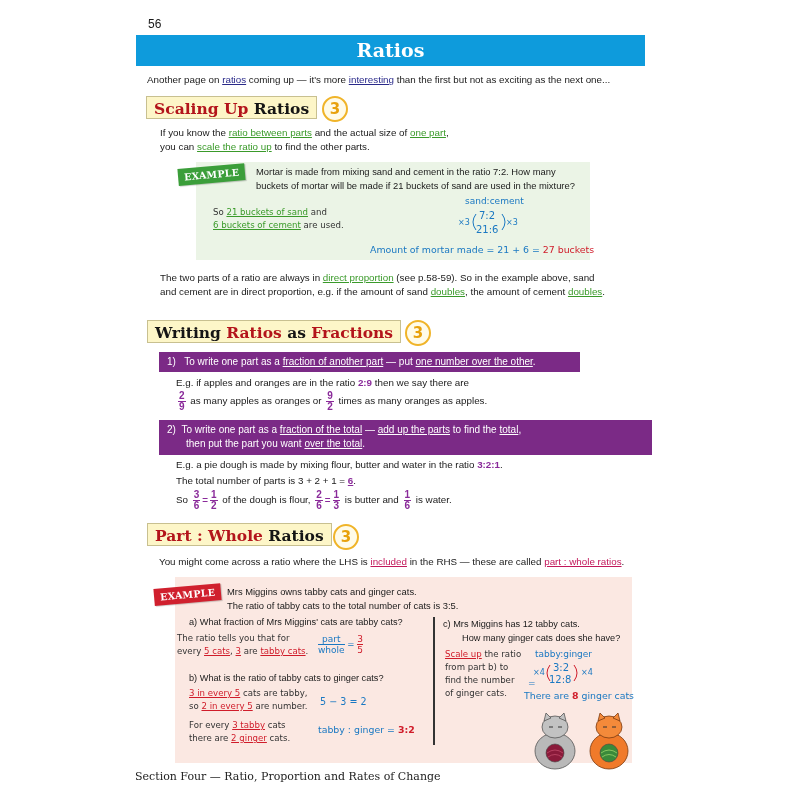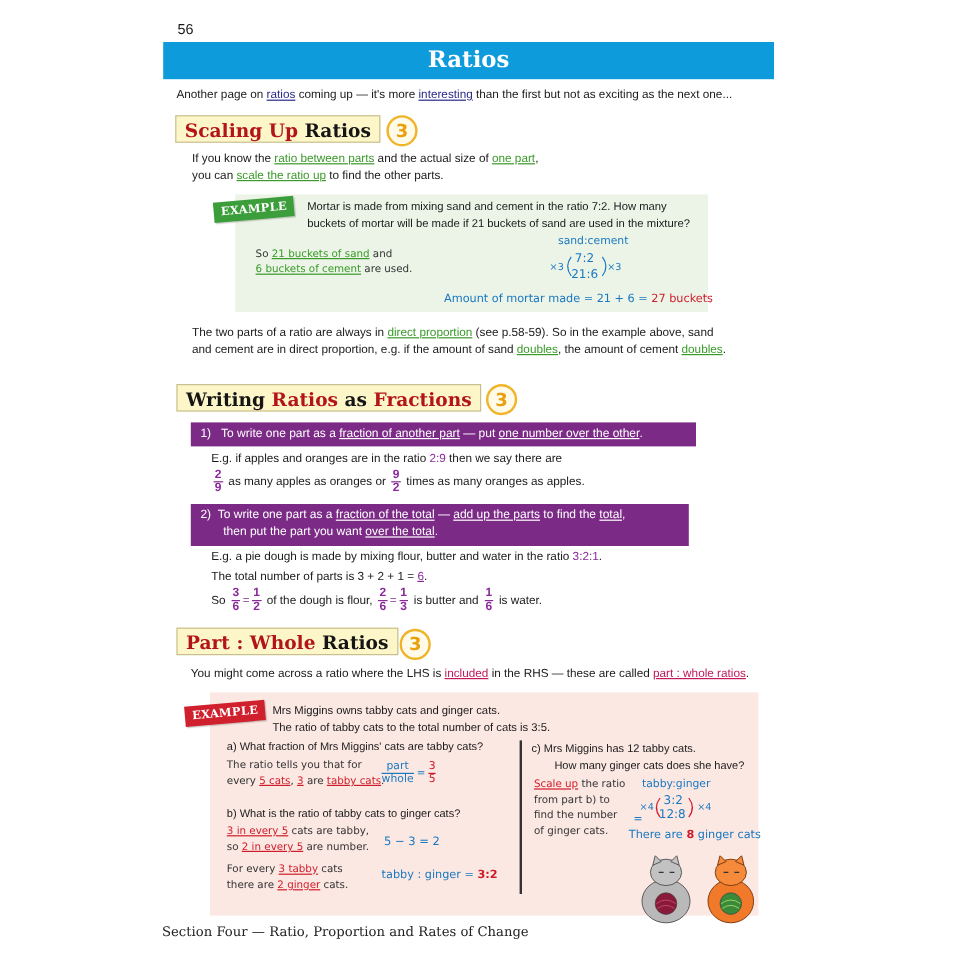--- a/index.html
+++ b/index.html
@@ -24,21 +24,21 @@
   .body-text { font-size: 9.8px; line-height: 14px; }
   .ex-box-green { left: 196px; top: 162px; width: 394px; height: 98px; background: #ebf4e6; }
   .example-tag { font-family: "DejaVu Serif", serif; font-weight: bold; font-size: 9.5px; color: #fff; padding: 3px 6px;
       transform: rotate(-5deg); letter-spacing: 0.3px; box-shadow: 1px 1px 1px rgba(0,0,0,0.2); }
   .tag-green { background: #3b9e3a; }
   .tag-red { background: #d0202e; }
   .hand { font-family: "DejaVu Sans", sans-serif; font-size: 8.6px; line-height: 13px; color: #333; }
   .blue { color: #1a78c2; }
   .red { color: #d01c2a; }
   .purple-bar { background: #7b2a86; color: #fff; font-size: 10px; line-height: 14px; padding: 3px 8px; }
-  .purple { color: #8a2a9a; font-weight: normal; margin-top: 36px; }
+  .purple { color: #8a2a9a; font-weight: bold; margin-top: 36px; }
   .frac { display: inline-block; vertical-align: middle; text-align: center; color: #8a2a9a; font-weight: bold; line-height: 10px; font-size: 10px; margin: 0 2px; }
   .frac .num { display: block; border-bottom: 1px solid #8a2a9a; padding: 0 1px; }
   .frac .den { display: block; }
   .pink-box { left: 175px; top: 577px; width: 457px; height: 186px; background: #fbe8e2; }
   .divider-v { left: 433px; top: 617px; width: 1.5px; height: 128px; background: #333; }
   .footer { left: 135px; top: 770px; font-family: "DejaVu Serif", serif; font-size: 11px; color: #222; }
   .hfrac { display: inline-block; vertical-align: middle; text-align: center; line-height: 10px; font-size: 9px; }
   .hfrac .num { display: block; border-bottom: 1px solid #1a78c2; }
 </style>
 </head>
@@ -98,21 +98,21 @@
 <div class="abs purple-bar" style="left:159px; top:352px; width:421px;">
   <span>1)</span>&nbsp;&nbsp;&nbsp;<span>To write one part as a </span><span class="u-white">fraction of another part</span><span> — put </span><span class="u-white">one number over the other</span><span>.</span>
 </div>
 <div class="abs body-text" style="left:176px; top:376px;">
   <div><span>E.g. if apples and oranges are in the ratio </span><span class="purple">2:9</span><span> then we say there are</span></div>
   <div style="margin-top:1px;">
     <span class="frac"><span class="num">2</span><span class="den">9</span></span><span> as many apples as oranges or </span><span class="frac"><span class="num">9</span><span class="den">2</span></span><span> times as many oranges as apples.</span>
   </div>
 </div>
 
-<div class="abs purple-bar" style="left:159px; top:420px; width:415px; height:35px;">
+<div class="abs purple-bar" style="left:159px; top:420px; width:493px; height:35px;">
   <div><span>2)</span>&nbsp;&nbsp;<span>To write one part as a </span><span class="u-white">fraction of the total</span><span> — </span><span class="u-white">add up the parts</span><span> to find the </span><span class="u-white">total</span><span>,</span></div>
   <div style="padding-left:19px;"><span>then put the part you want </span><span class="u-white">over the total</span><span>.</span></div>
 </div>
 <div class="abs body-text" style="left:176px; top:457px; line-height:15.5px;">
   <div><span>E.g. a pie dough is made by mixing flour, butter and water in the ratio </span><span class="purple">3:2:1</span><span>.</span></div>
   <div><span>The total number of parts is 3 + 2 + 1 = </span><span class="purple" style="text-decoration:underline;">6</span><span>.</span></div>
   <div style="margin-top:2px;">
     <span>So </span><span class="frac"><span class="num">3</span><span class="den">6</span></span><span class="purple">=</span><span class="frac"><span class="num">1</span><span class="den">2</span></span><span> of the dough is flour, </span><span class="frac"><span class="num">2</span><span class="den">6</span></span><span class="purple">=</span><span class="frac"><span class="num">1</span><span class="den">3</span></span><span> is butter and </span><span class="frac"><span class="num">1</span><span class="den">6</span></span><span> is water.</span>
   </div>
 </div>
@@ -128,21 +128,21 @@
 <div class="abs pink-box"></div>
 <div class="abs example-tag tag-red" style="left:154px; top:586px;">EXAMPLE</div>
 <div class="abs" style="left:227px; top:585px; font-size:9.4px; line-height:14px;">
   <div>Mrs Miggins owns tabby cats and ginger cats.</div>
   <div>The ratio of tabby cats to the total number of cats is 3:5.</div>
 </div>
 
 <div class="abs divider-v"></div>
 
 <div class="abs" style="left:189px; top:617px; font-size:9.2px;">a)   What fraction of Mrs Miggins' cats are tabby cats?</div>
-<div class="abs hand" style="left:189px; top:632px;">
+<div class="abs hand" style="left:177px; top:632px;">
   <div>The ratio tells you that for</div>
   <div><span>every </span><span class="u-red">5 cats</span><span>, </span><span class="u-red">3</span><span> are </span><span class="u-red">tabby cats</span><span>.</span></div>
 </div>
 <div class="abs hand" style="left:318px; top:634px;">
   <span class="hfrac blue"><span class="num">part</span><span class="den">whole</span></span>
   <span class="blue"> = </span>
   <span class="hfrac red"><span class="num" style="border-color:#d01c2a;">3</span><span class="den">5</span></span>
 </div>
 
 <div class="abs" style="left:189px; top:673px; font-size:9.2px;">b)   What is the ratio of tabby cats to ginger cats?</div>

